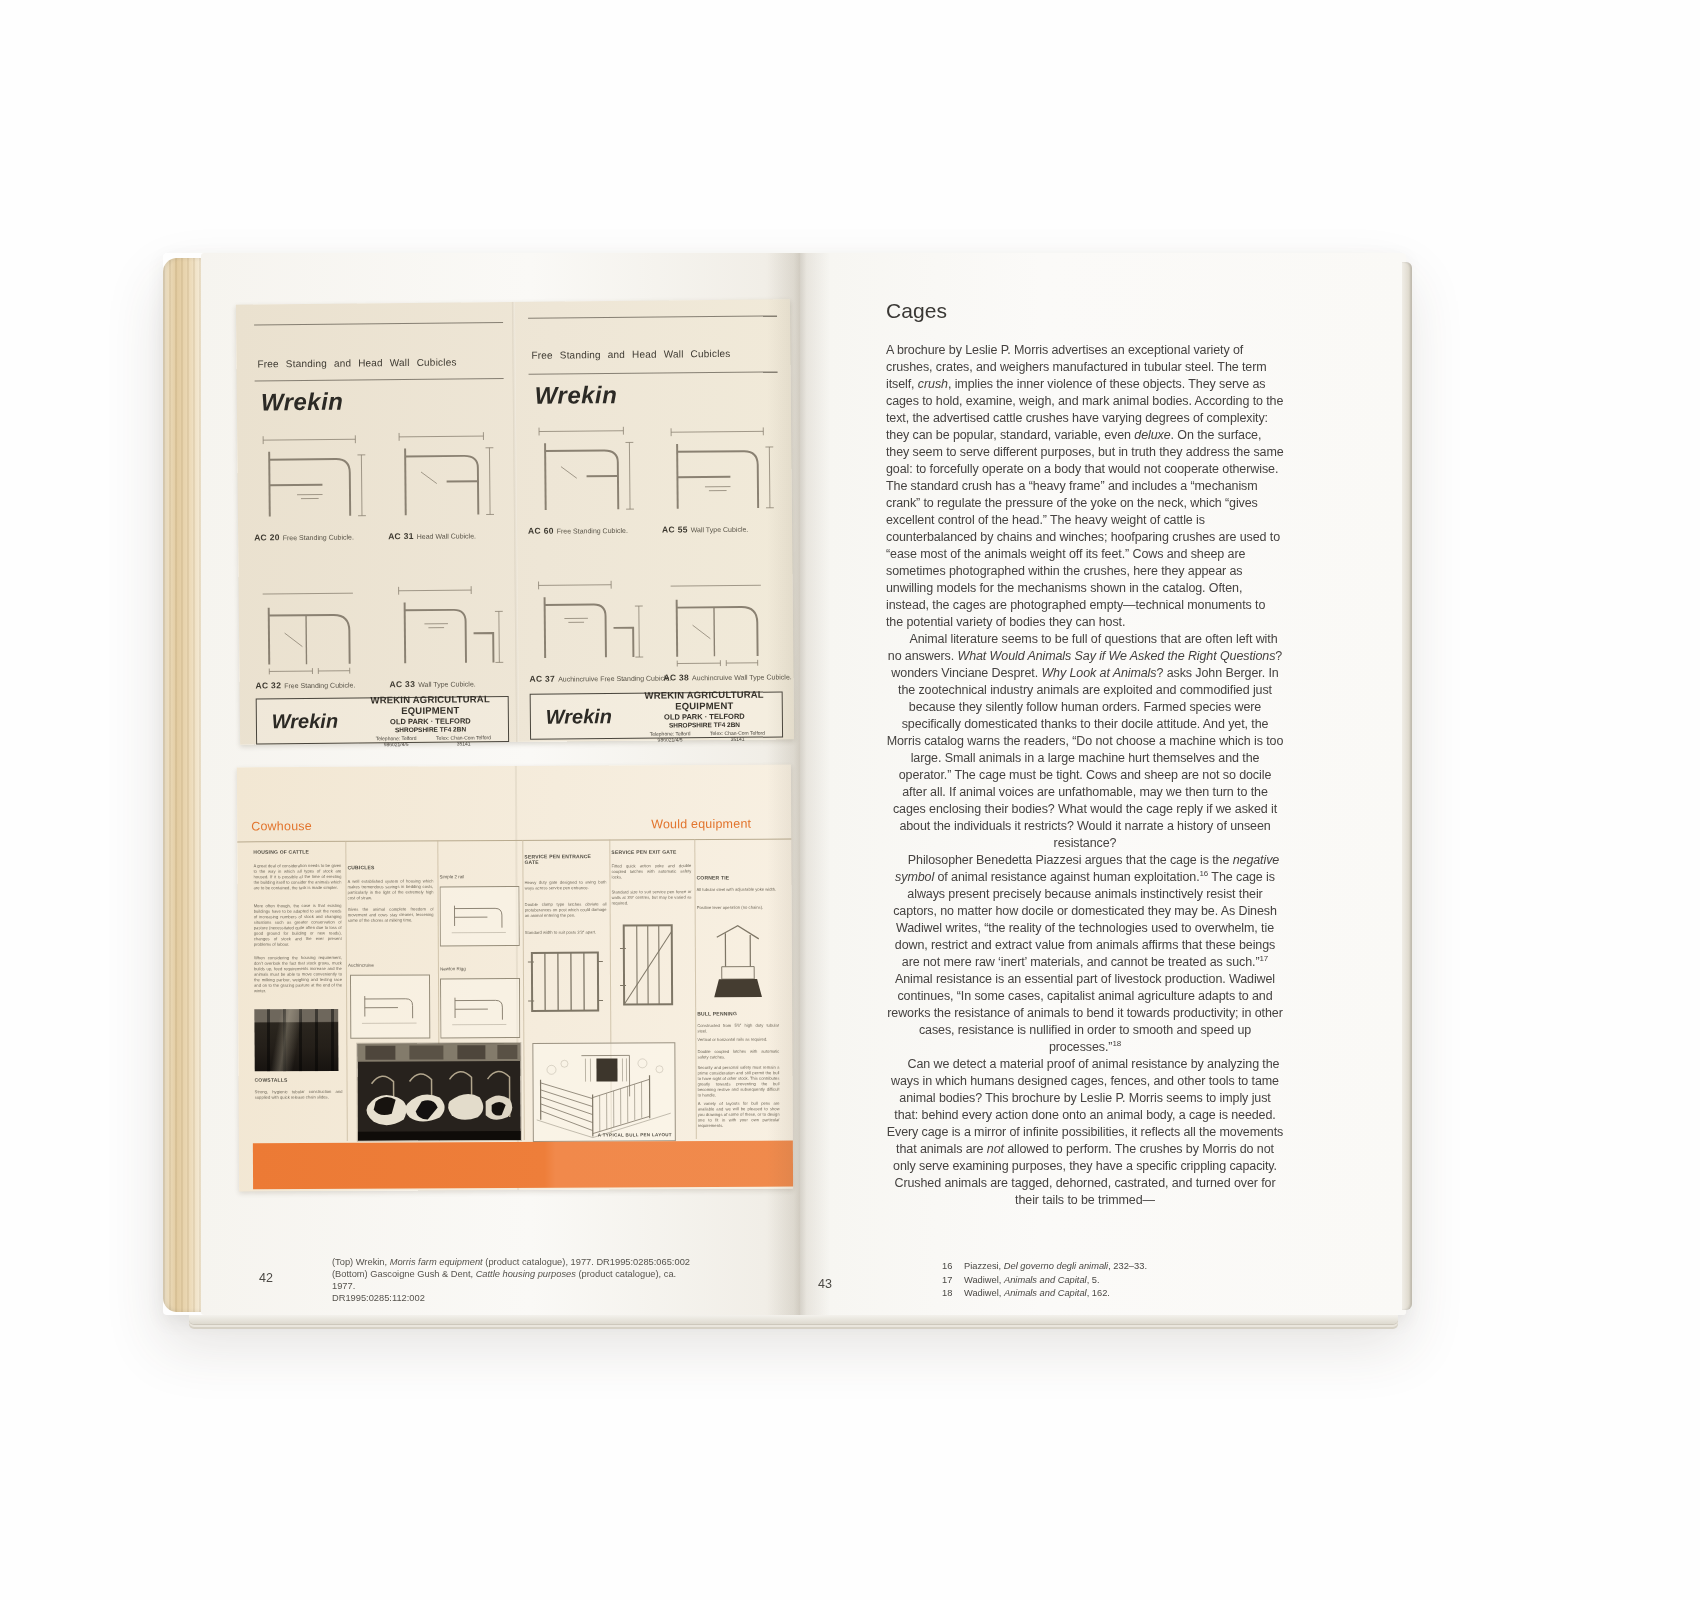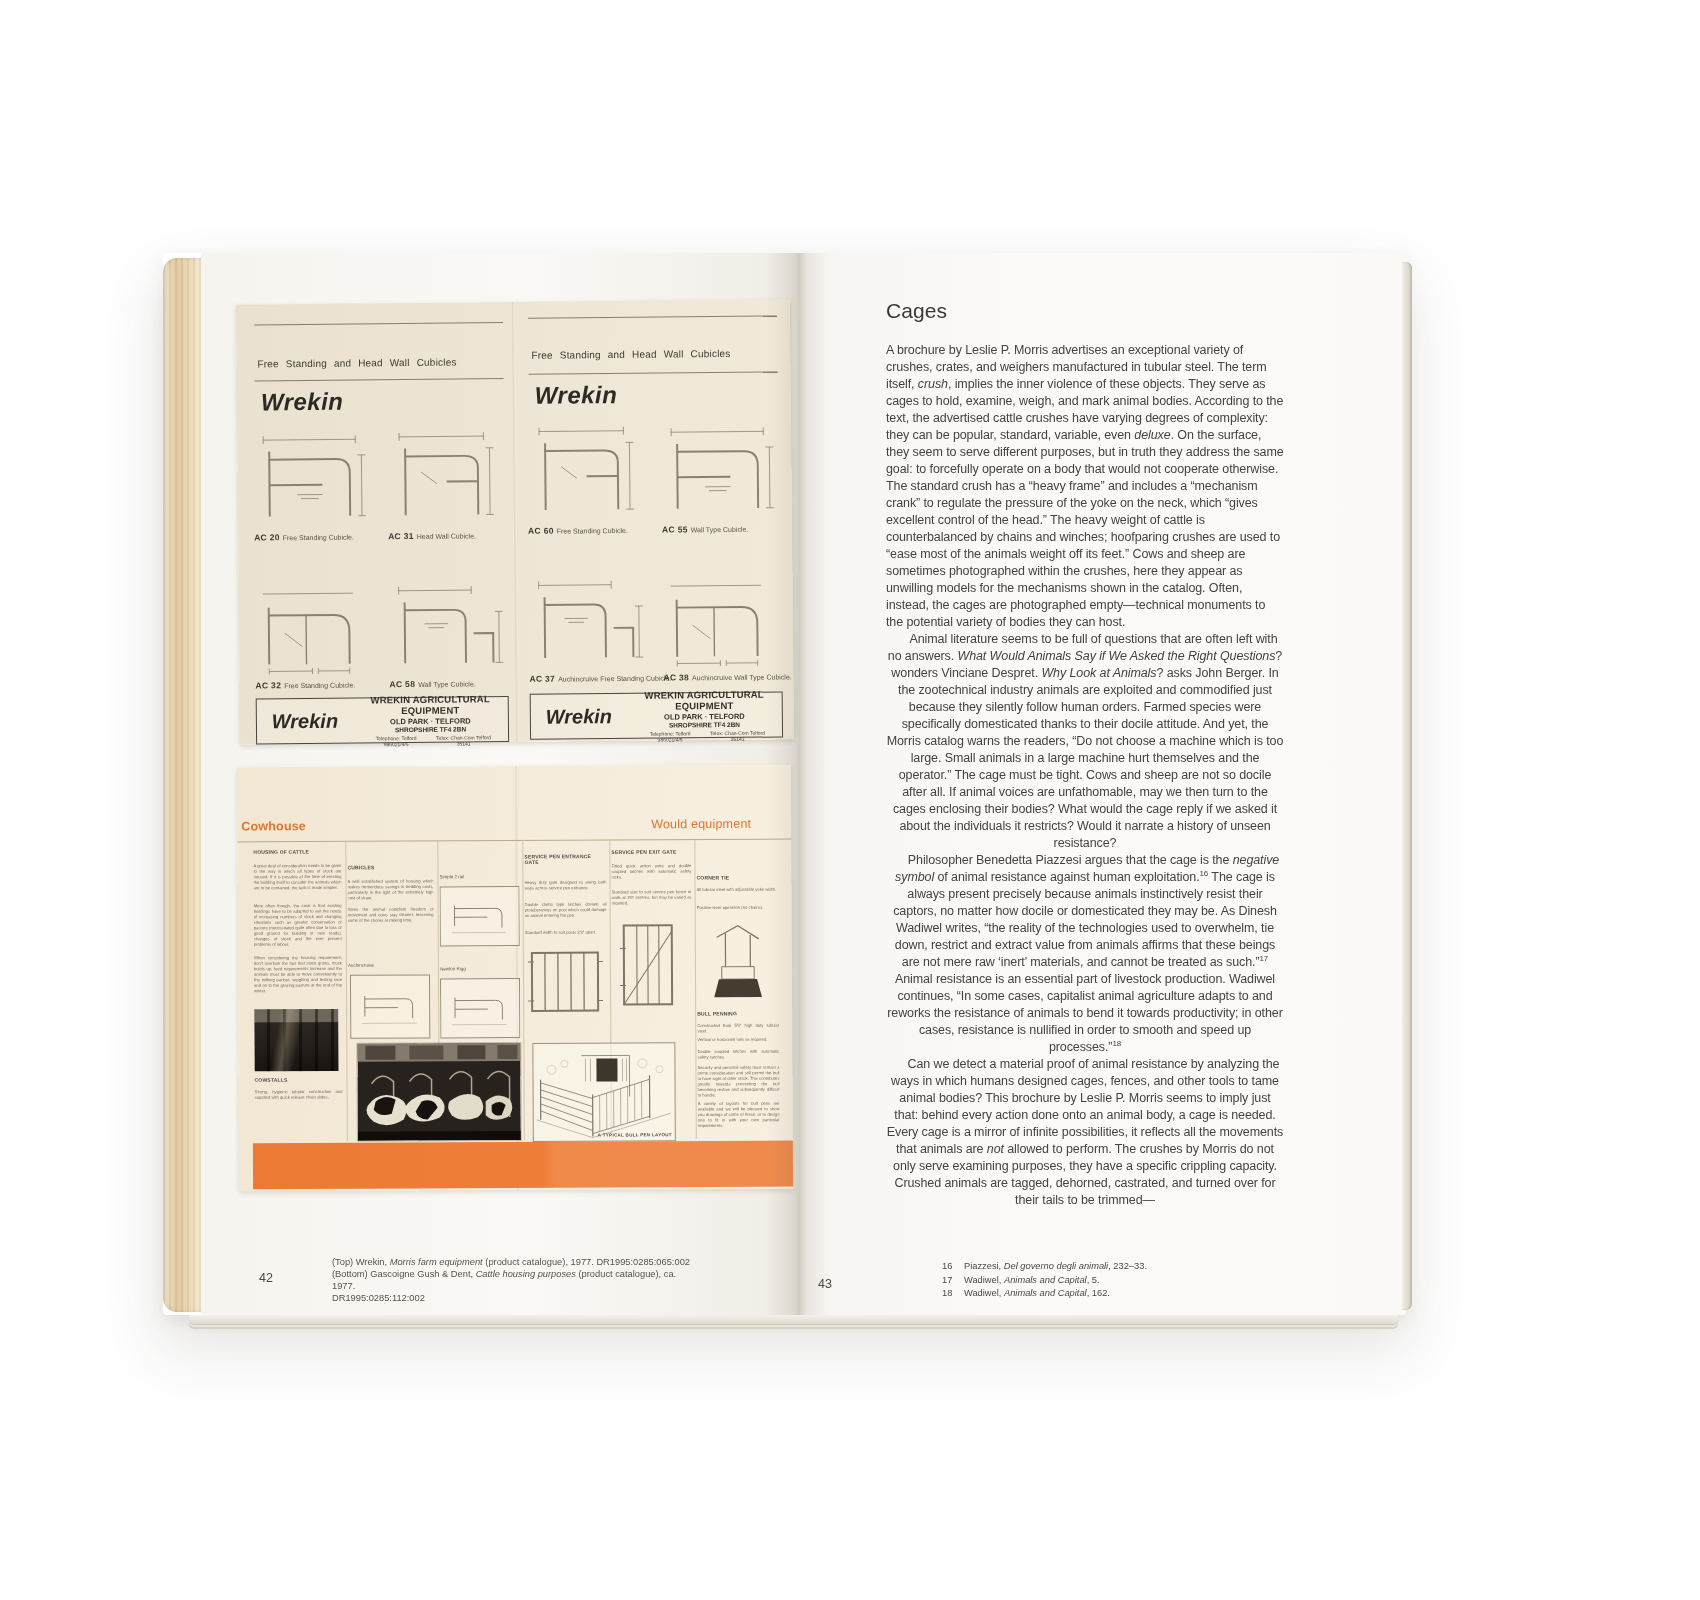--- a/index.html
+++ b/index.html
@@ -58,21 +58,21 @@
   .wf2{font-size:7.5px;font-weight:700;margin-top:1px;}
   .wf3{font-size:6.5px;font-weight:700;}
   .wf4{font-size:5px;margin-top:2px;display:flex;justify-content:space-between;padding:0 10px;color:#4a463e;}
 
   
   .cattle{position:absolute;left:37px;top:513px;width:554px;height:424px;transform:rotate(-.3deg);
         background:linear-gradient(94deg,#f2e7d3 0%,#f5ecdc 55%,#f8f0e2 100%);
         box-shadow:0 2px 5px rgba(80,65,40,.16);}
   .bb-header{position:absolute;left:0;top:0;right:0;height:74px;border-bottom:1px solid #b8aa8e;}
   .bb-title{position:absolute;bottom:8px;font-size:12.5px;font-weight:500;color:#e2742d;letter-spacing:.2px;}
-  .bb-title.tl{left:4px;font-weight:bold;} .bb-title.tr{right:40px;}
+  .bb-title.tl{left:14px;} .bb-title.tr{right:40px;}
   .bb-seam{position:absolute;left:278px;top:0;width:2px;height:100%;background:rgba(90,75,50,.08);}
   .bb-div{position:absolute;top:74px;bottom:50px;width:1px;background:#cabd a2;background:#c9bca1;opacity:.8;}
   .bb-col{position:absolute;top:74px;height:300px;overflow:hidden;}
   .micro{transform:scale(.5);transform-origin:0 0;color:#6a6458;}
   .mh{font-size:10px;font-weight:700;letter-spacing:.4px;color:#4e4a40;white-space:nowrap;}
   .mlab{font-size:9px;color:#5c564b;white-space:nowrap;}
   .mp{font-size:8.4px;line-height:11px;text-align:justify;color:#6e6759;}
   .fig-box{position:absolute;border:1px solid #968d7a;background:rgba(252,248,238,.45);}
   .fig-box svg{display:block;width:100%;height:100%;color:#8a8172;}
   .stall-photo{position:absolute;left:16px;top:170px;width:84px;height:62px;
@@ -215,21 +215,21 @@
             <div class="figcell">
               <svg viewBox="0 0 120 104">
                   <use href="#cub3"></use>
                 </svg>
               <div class="figlab"><b>AC 32</b><span>Free Standing Cubicle.</span></div>
             </div>
             <div class="figcell">
               <svg viewBox="0 0 120 104">
                   <use href="#cub4"></use>
                 </svg>
-              <div class="figlab"><b>AC 58</b><span>Wall Type Cubicle.</span></div>
+              <div class="figlab"><b>AC 33</b><span>Wall Type Cubicle.</span></div>
             </div>
           </div>
           <div class="wfooter">
             <div class="wf-logo">Wrekin</div>
             <div class="wf-addr">
               <div class="wf1">WREKIN AGRICULTURAL EQUIPMENT</div>
               <div class="wf2">OLD PARK · TELFORD</div>
               <div class="wf3">SHROPSHIRE TF4 2BN</div>
               <div class="wf4">
                 <span>Telephone: Telford 986021/4/5</span>

